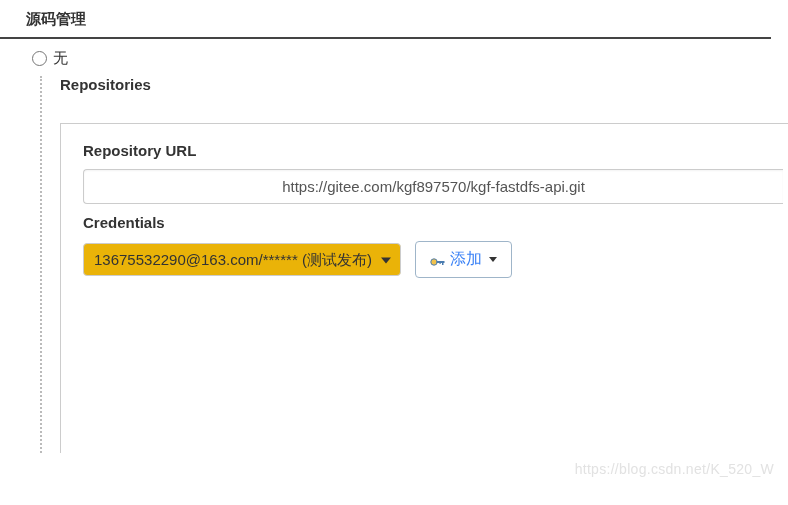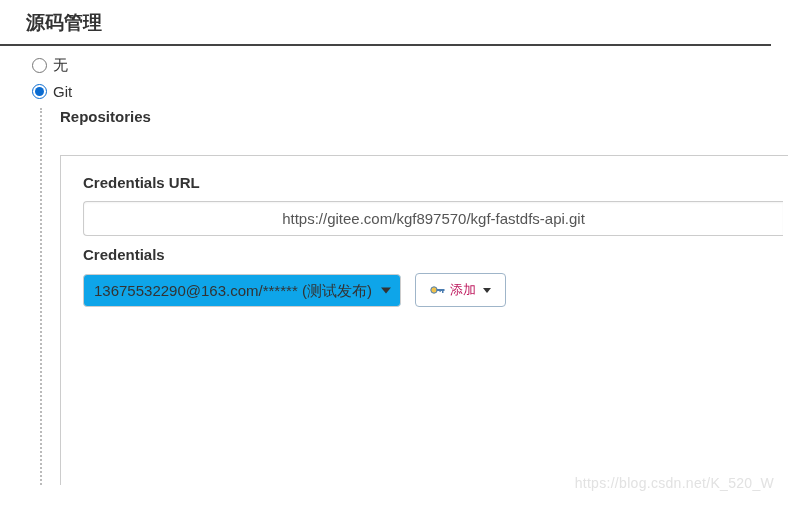--- a/index.html
+++ b/index.html
@@ -11,21 +11,21 @@
       font-family: -apple-system, BlinkMacSystemFont, "Segoe UI", "Microsoft YaHei", sans-serif;
       font-size: 14px;
       color: #333;
       background: #fff;
       width: 788px;
       height: 505px;
       overflow: hidden;
       position: relative;
     }
     .section-heading {
-      font-size: 19px;
+      font-size: 15px;
       font-weight: 700;
       padding: 10px 0 8px 26px;
       border-bottom: 2px solid #444;
       margin-right: 17px;
     }
     .scm-options {
       padding: 10px 0 0 32px;
     }
     .radio-row {
       display: flex;
@@ -88,21 +88,21 @@
       display: flex;
       align-items: center;
       gap: 14px;
       margin-top: 10px;
     }
     .cred-select {
       padding: 7px 28px 7px 10px;
       font-size: 15px;
       border: 1px solid #ccc;
       border-radius: 4px;
-      background: #0ea5e9;
+      background: #eab308;
       color: #333;
       appearance: none;
       -webkit-appearance: none;
       position: relative;
     }
     .select-wrapper {
       position: relative;
       display: inline-block;
     }
     .select-wrapper::after {
@@ -116,70 +116,66 @@
       border-left: 5px solid transparent;
       border-right: 5px solid transparent;
       border-top: 6px solid #333;
       pointer-events: none;
     }
     .add-button {
       display: flex;
       align-items: center;
       gap: 4px;
       padding: 7px 14px;
-      font-size: 13px;
+      font-size: 16px;
       border: 1px solid #9fb5c9;
       border-radius: 4px;
       background: #fff;
-      color: #be185d;
+      color: #3b82f6;
       cursor: pointer;
     }
     .key-icon {
       width: 16px;
       height: 12px;
       display: inline-block;
     }
     .caret-down {
       width: 0;
       height: 0;
       border-left: 4px solid transparent;
       border-right: 4px solid transparent;
       border-top: 5px solid #333;
       margin-left: 3px;
     }
     .watermark {
       position: absolute;
-      bottom: 14px;
+      bottom: 28px;
       right: 14px;
       color: #e2e2e2;
       font-size: 14px;
       font-family: sans-serif;
       letter-spacing: 0.3px;
     }
   </style>
 </head>
 <body>
 
 <div class="section-heading">源码管理</div>
 
 <div class="scm-options">
   <label class="radio-row">
     <input type="radio" name="scm" style="">
     <span>无</span>
   </label>
-  <label class="radio-row selected">
-    <input type="radio" name="scm" checked="" style="">
-    <span>Git</span>
-  </label>
 
   <div class="sub-section">
     <div class="repos-label">Repositories</div>
 
     <div class="repo-box">
-      <div class="field-label">Credentials URL</div>
+      <div class="field-label">Repository URL</div>
       <input type="text" class="url-input" value="https://gitee.com/kgf897570/kgf-fastdfs-api.git" style="">
 
       <div class="credentials-section">
         <div class="field-label">Credentials</div>
         <div class="cred-row">
           <div class="select-wrapper">
             <select class="cred-select">
               <option>13675532290@163.com/****** (测试发布)</option>
             </select>
           </div>

